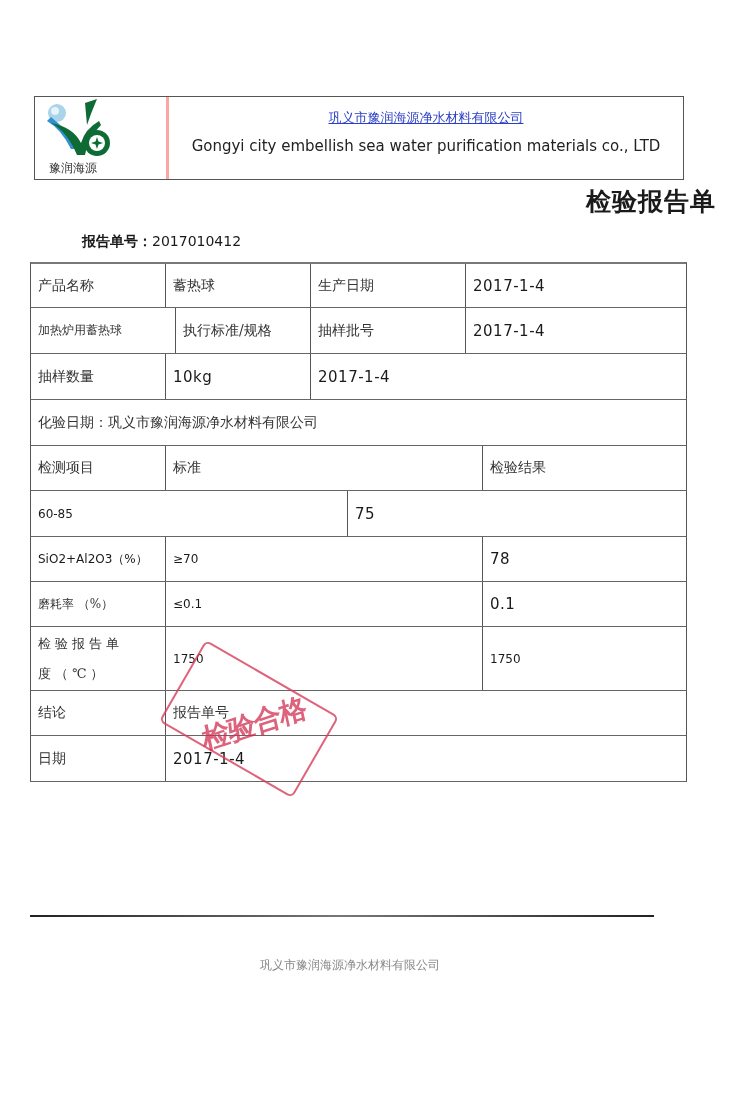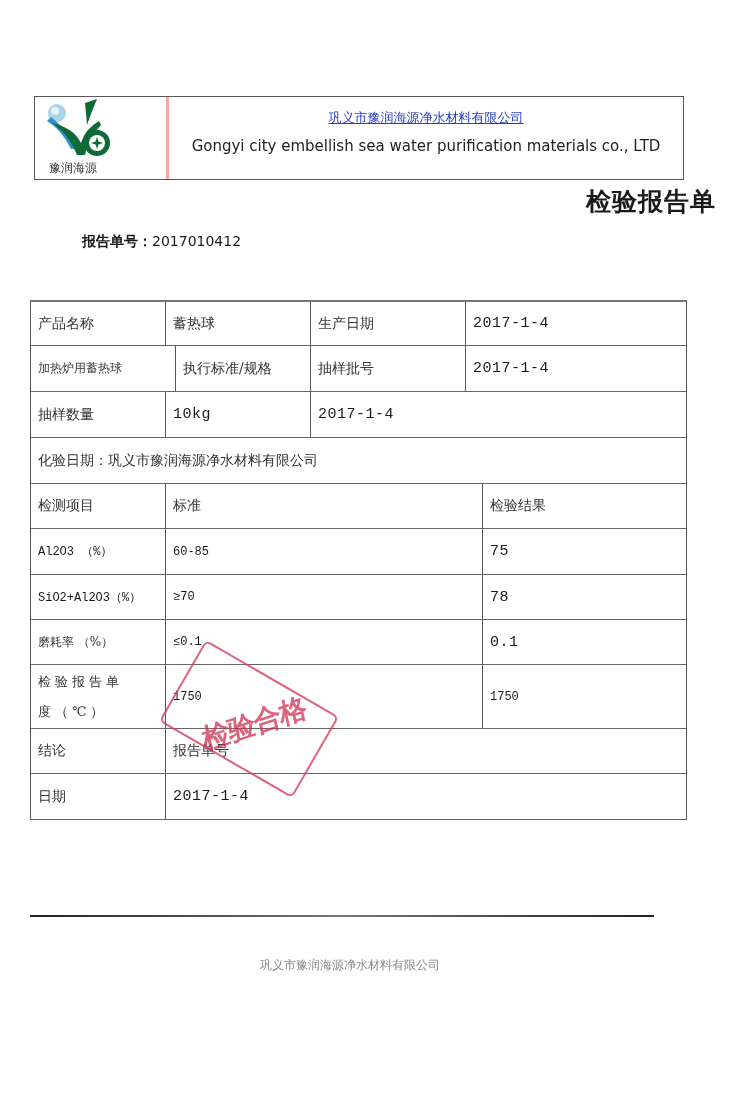--- a/index.html
+++ b/index.html
@@ -24,22 +24,22 @@
     font-family: "DejaVu Sans", sans-serif; font-size: 15px; color: #222;
   }
   .title {
     left: 0; width: 716px; top: 185px; text-align: right;
     font-size: 25px; font-weight: bold; letter-spacing: 1px;
   }
   .report-no { left: 82px; top: 233px; font-size: 14px; }
   .report-no .lbl { font-weight: bold; }
   .grid { left: 30px; top: 262px; width: 657px; }
   .row { display: flex; border-left: 1px solid #555; border-right: 1px solid #555; border-bottom: 1px solid #666; box-sizing: border-box; }
-  .row.first { border-top: 2px solid #777; margin-top: 38px; }
-  .cell { box-sizing: border-box; display: flex; align-items: center; padding-left: 7px; font-size: 14px; border-right: 1px solid #555; font-family: Liberation Mono, monospace; }
+  .row.first { border-top: 2px solid #777; }
+  .cell { box-sizing: border-box; display: flex; align-items: center; padding-left: 7px; font-size: 14px; border-right: 1px solid #555; }
   .cell:last-child { border-right: none; }
   .cn { font-family: "DejaVu Serif", serif; color: #333; }
   .small { font-size: 12px; }
   .num { font-size: 15px; letter-spacing: 0.5px; }
   .multi { flex-direction: column; align-items: flex-start; justify-content: center; line-height: 30px; letter-spacing: 4px; font-size: 13px; }
   .stamp {
     left: 172px; top: 672px; width: 150px; height: 90px; transform: rotate(30deg);
     transform-origin: center; border: 2px solid rgba(215,60,90,0.8); border-radius: 6px;
   }
   .stamp-text {
@@ -98,21 +98,20 @@
   </div>
   <div class="row" style="height:46px">
     <div class="cell cn" style="flex:1">化验日期：巩义市豫润海源净水材料有限公司</div>
   </div>
   <div class="row" style="height:45px">
     <div class="cell cn" style="width:135px">检测项目</div>
     <div class="cell cn" style="width:317px">标准</div>
     <div class="cell cn" style="flex:1">检验结果</div>
   </div>
   <div class="row" style="height:46px">
-    <div class="cell small" style="width:135px">Al2O3 （%）</div>
     <div class="cell small" style="width:317px">60-85</div>
     <div class="cell num" style="flex:1">75</div>
   </div>
   <div class="row" style="height:45px">
     <div class="cell small" style="width:135px">SiO2+Al2O3（%）</div>
     <div class="cell small" style="width:317px">≥70</div>
     <div class="cell num" style="flex:1">78</div>
   </div>
   <div class="row" style="height:45px">
     <div class="cell cn small" style="width:135px">磨耗率 （%）</div>

